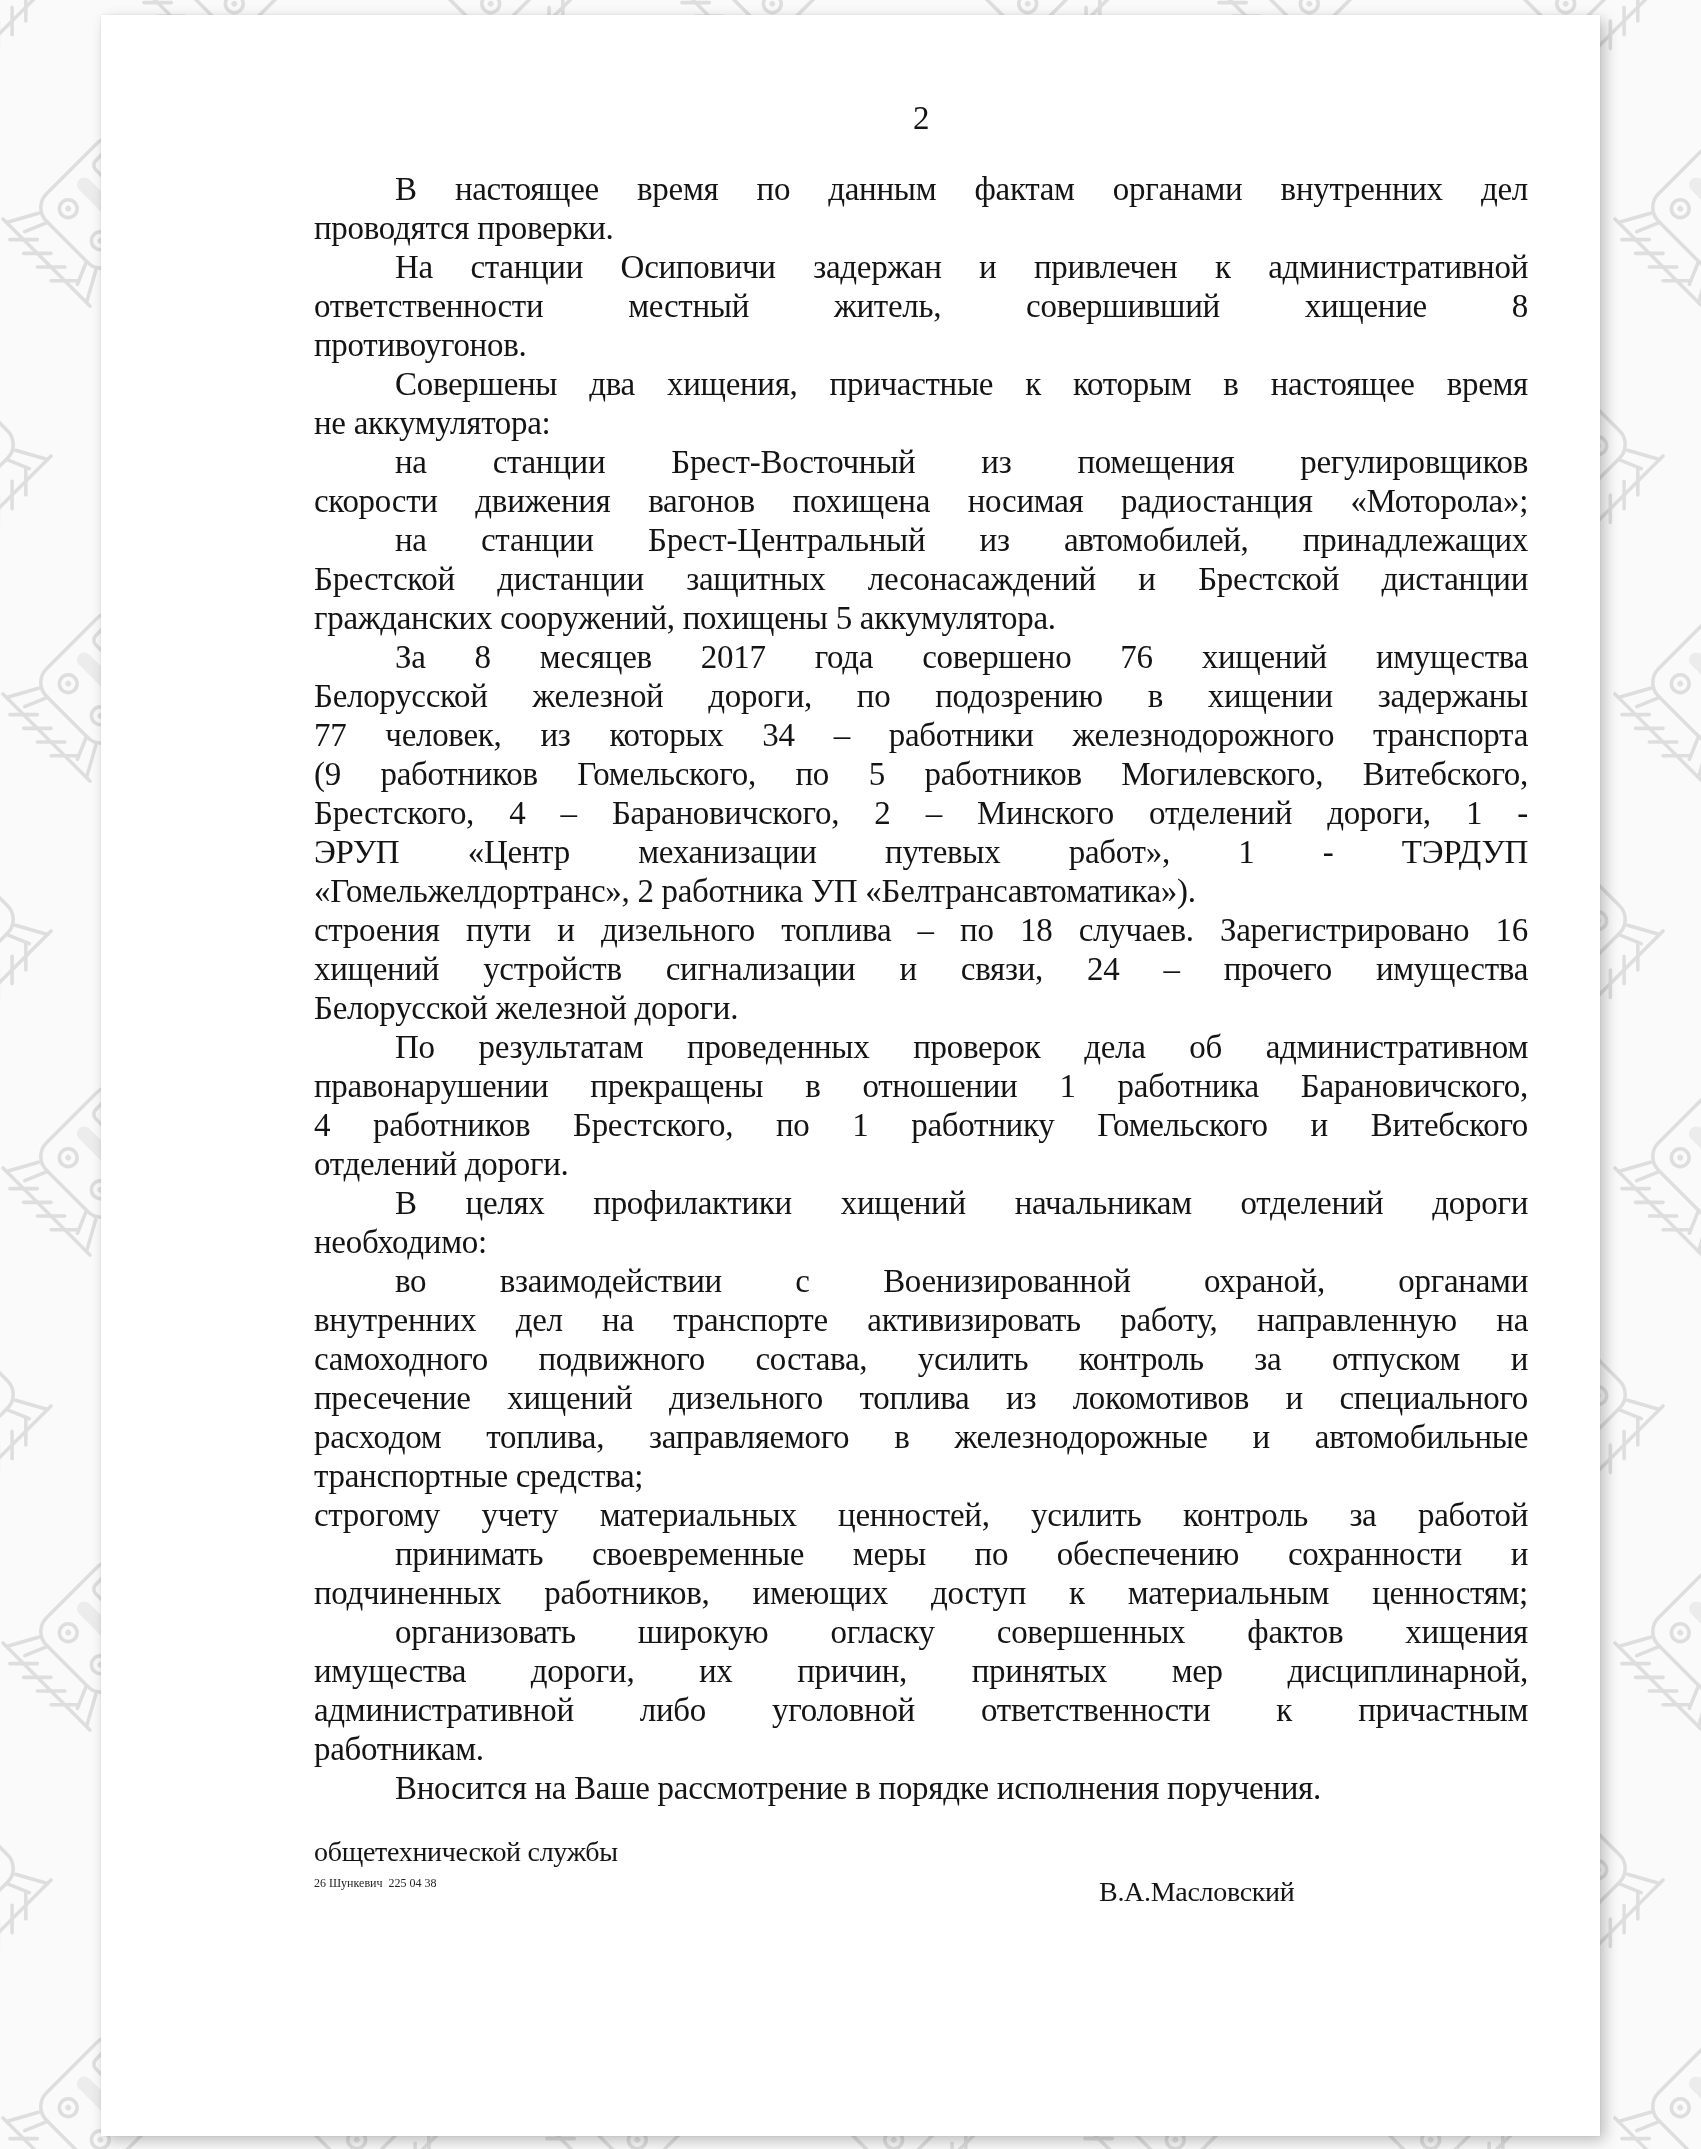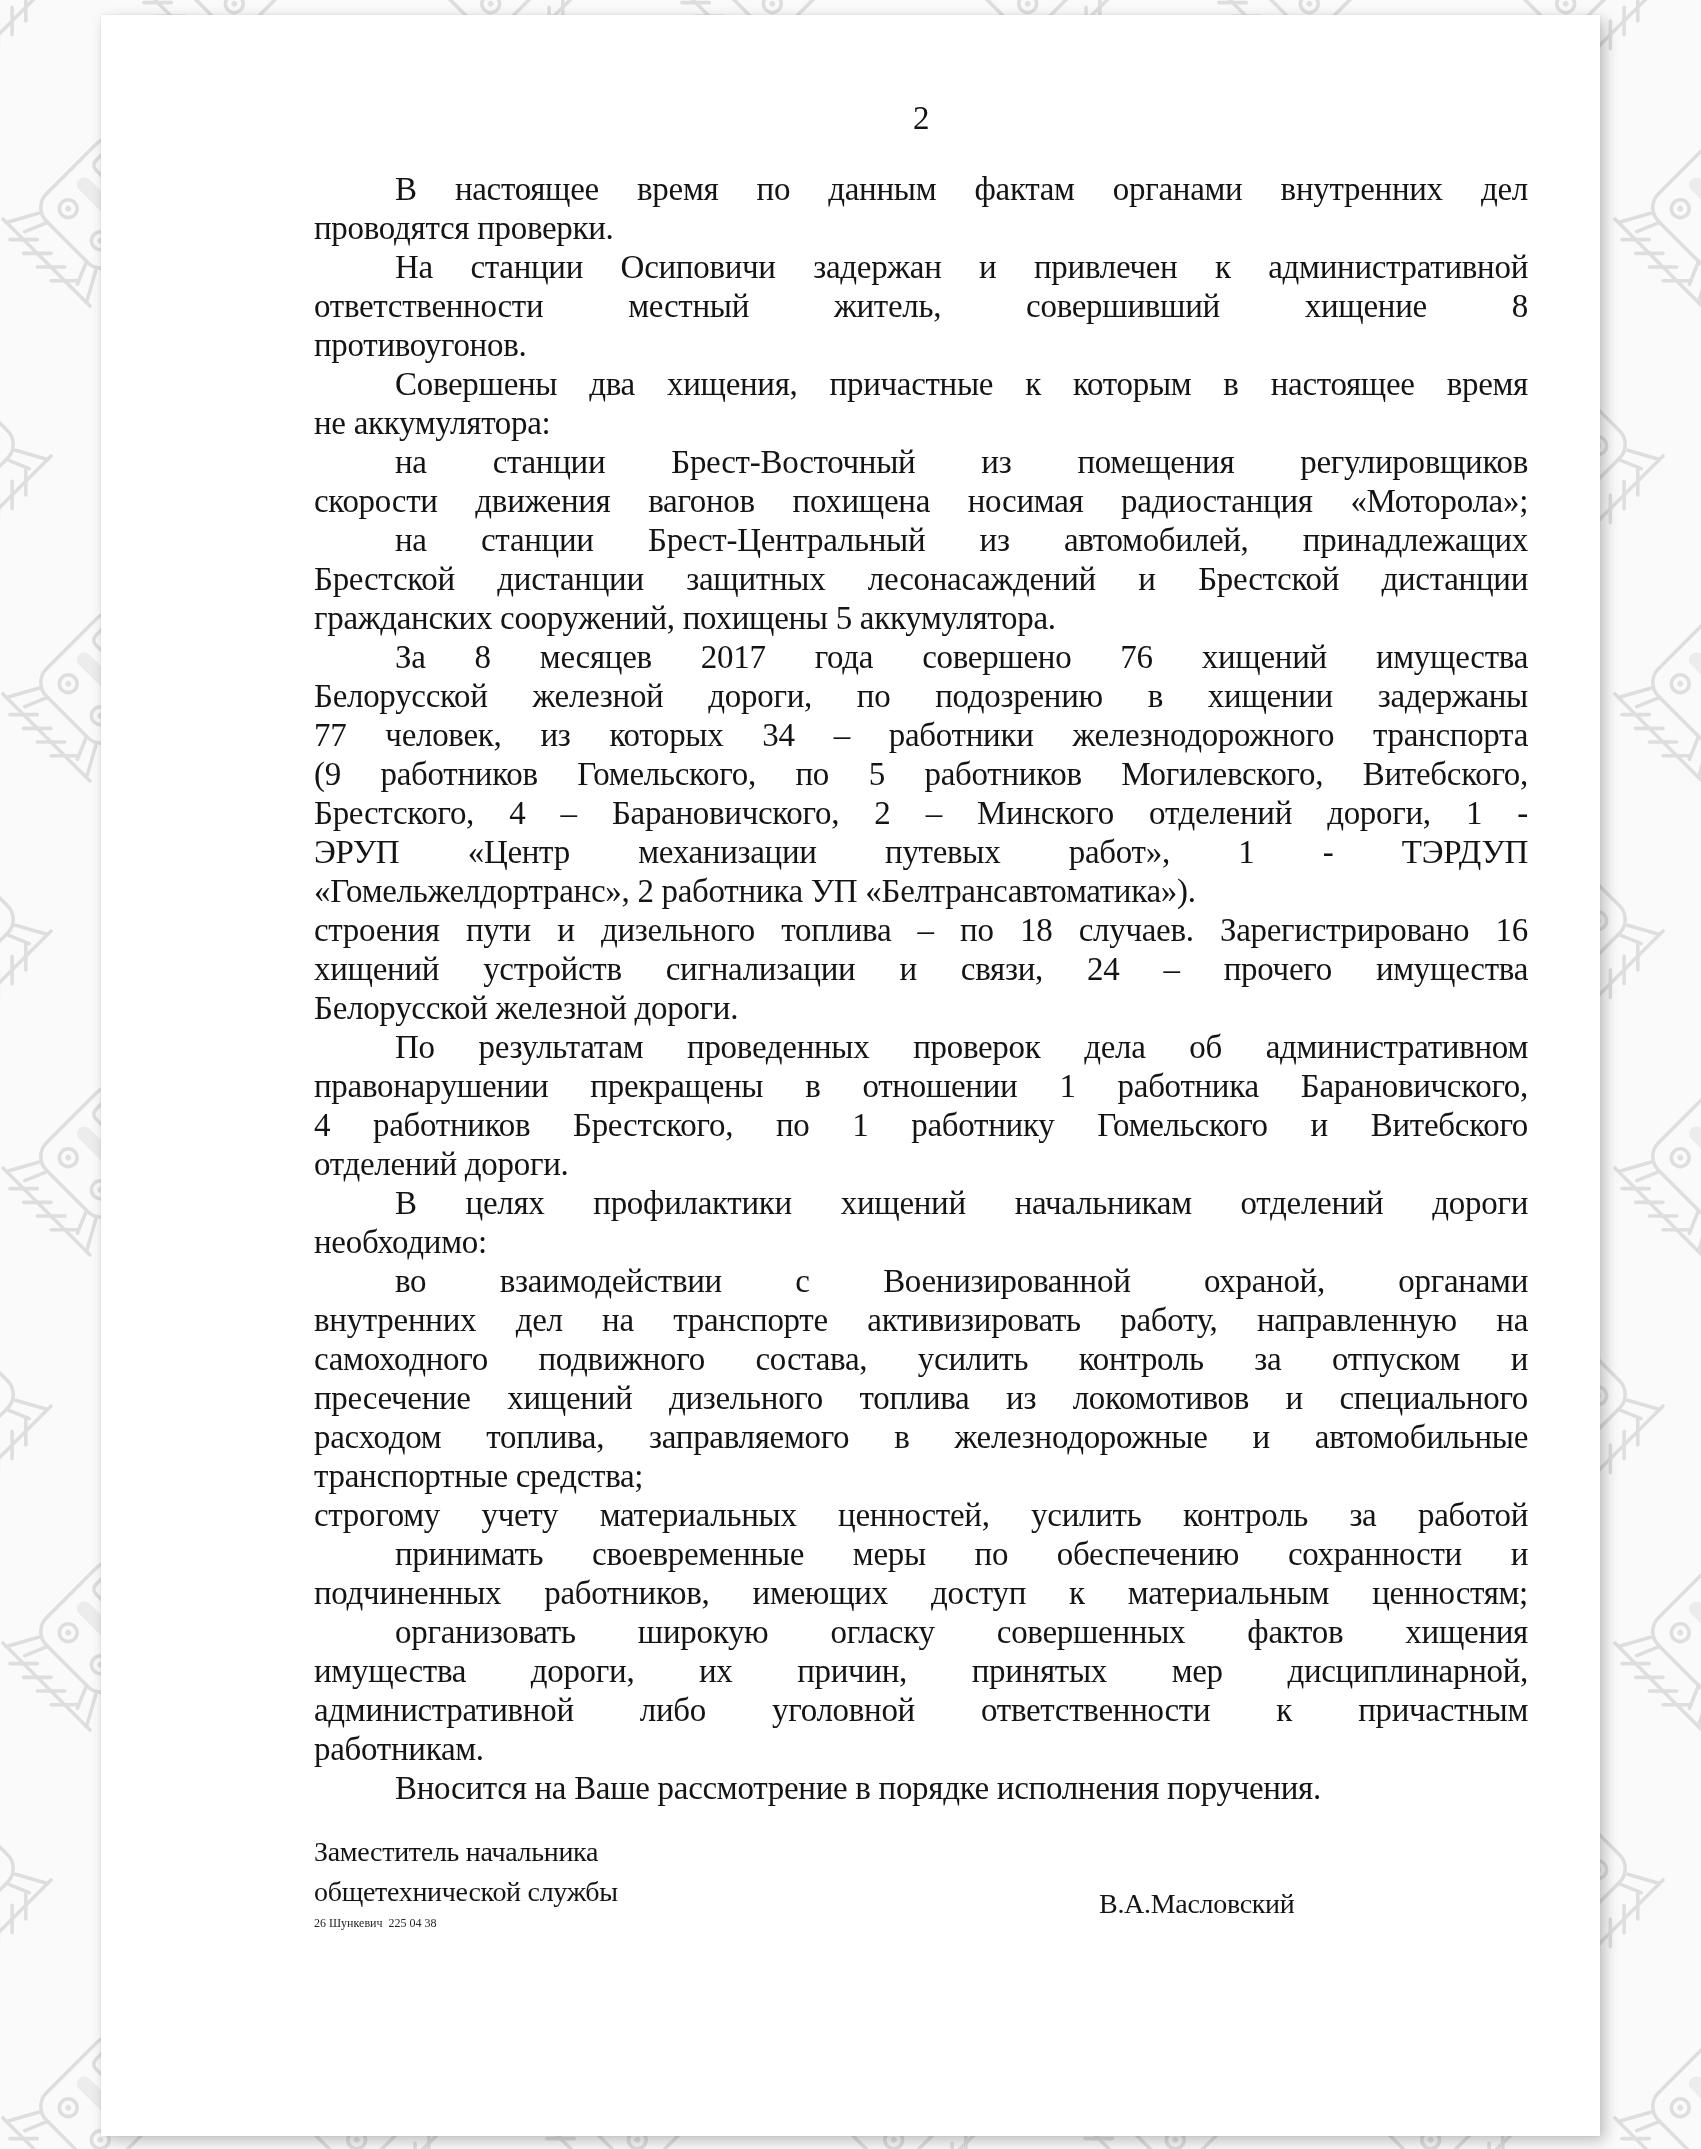--- a/index.html
+++ b/index.html
@@ -18,21 +18,21 @@
   #content{
     position:absolute;left:213px;top:84px;width:1214px;
     color:#141414;font-size:33px;line-height:39px;letter-spacing:-0.3px;
   }
   .pagenum{text-align:center;margin-bottom:32px;}
   .para{margin:0;}
   .ln{white-space:nowrap;}
   .ln.j{white-space:normal;text-align:justify;text-align-last:justify;}
   .ln.ind{text-indent:81px;}
   .sig{position:relative;margin-top:24px;font-size:28px;line-height:40px;}
-  .sig .name{position:absolute;left:785px;top:52px;white-space:nowrap;}
+  .sig .name{position:absolute;left:785px;top:40px;white-space:nowrap;}
   .exec{font-size:12px;line-height:23px;color:#242424;letter-spacing:0;}
 </style>
 </head>
 <body>
 
 <div id="bg">
     <svg viewBox="0 0 100 105" class="ticon" style="left: -125px; top: -107px; transform: rotate(-45deg);">
       <g fill="none" stroke="#dedede" stroke-width="2.2" stroke-linejoin="round" stroke-linecap="round">
         <rect x="20" y="8" width="60" height="68" rx="12"></rect>
         <rect x="27" y="15" width="20" height="17" rx="4"></rect>
@@ -1234,21 +1234,20 @@
       <div class="ln j">имущества дороги, их причин, принятых мер дисциплинарной,</div>
       <div class="ln j">административной либо уголовной ответственности к причастным</div>
       <div class="ln l">работникам.</div>
     </div>
 
     <div class="para">
       <div class="ln l ind">Вносится на Ваше рассмотрение в порядке исполнения поручения.</div>
     </div>
 
     <div class="sig">
-      <div class="ln l">Заместитель начальника</div>
       <div class="ln l">общетехнической службы</div>
       <div class="name">В.А.Масловский</div>
       <div class="exec">26 Шункевич&nbsp; 225 04 38</div>
     </div>
 
   </div>
 </div>
 
 
 </body></html>

